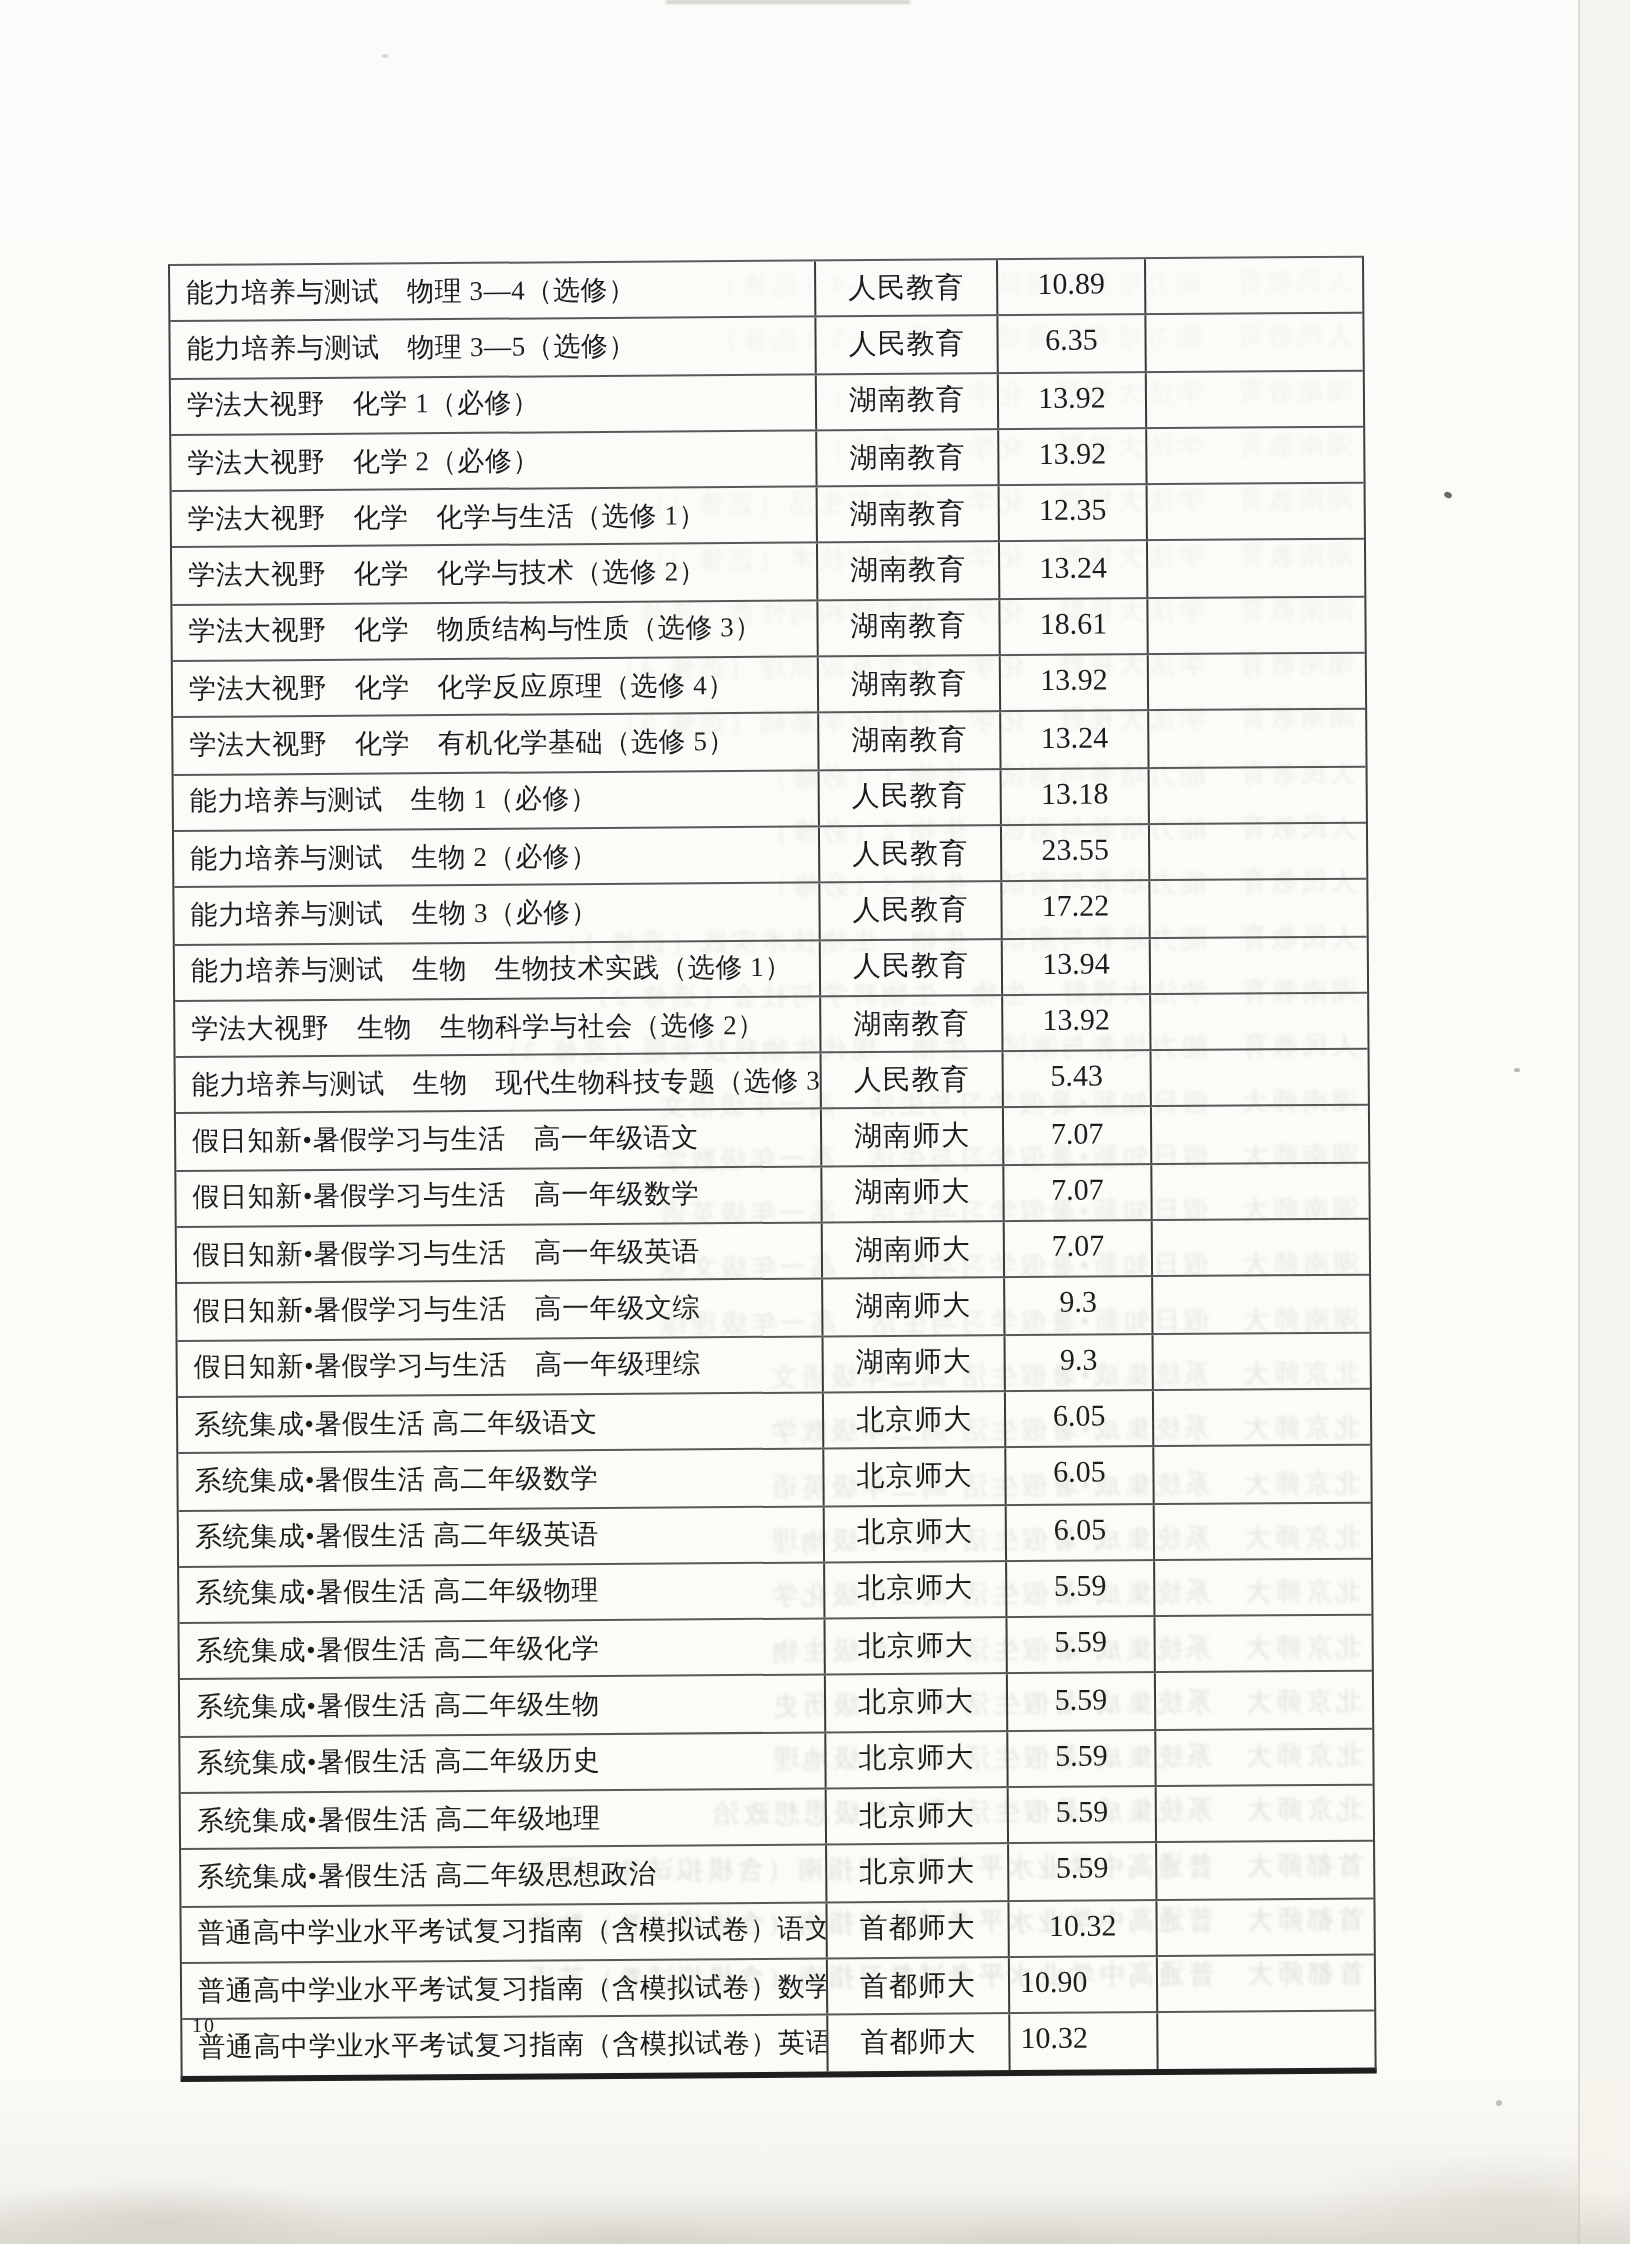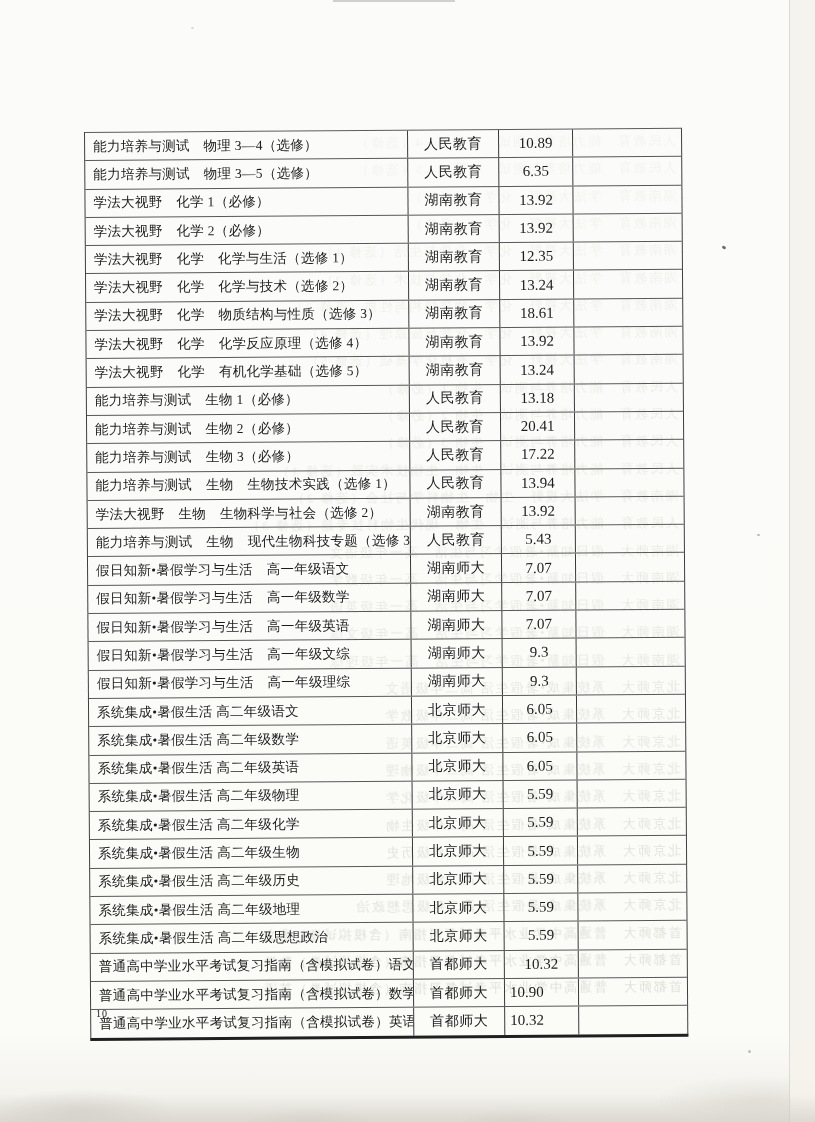--- a/index.html
+++ b/index.html
@@ -181,21 +181,21 @@
   <div class="row">
     <div class="cell c-title">能力培养与测试　生物 1（必修）</div>
     <div class="cell c-pub">人民教育</div>
     <div class="cell c-price">13.18</div>
     <div class="cell c-note"></div>
   </div>
 
   <div class="row">
     <div class="cell c-title">能力培养与测试　生物 2（必修）</div>
     <div class="cell c-pub">人民教育</div>
-    <div class="cell c-price">20.41</div>
+    <div class="cell c-price">23.55</div>
     <div class="cell c-note"></div>
   </div>
 
   <div class="row">
     <div class="cell c-title">能力培养与测试　生物 3（必修）</div>
     <div class="cell c-pub">人民教育</div>
     <div class="cell c-price">17.22</div>
     <div class="cell c-note"></div>
   </div>
 

